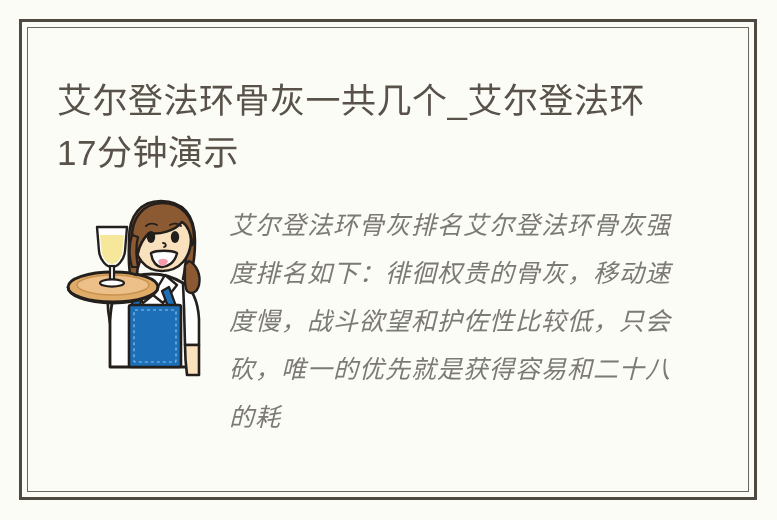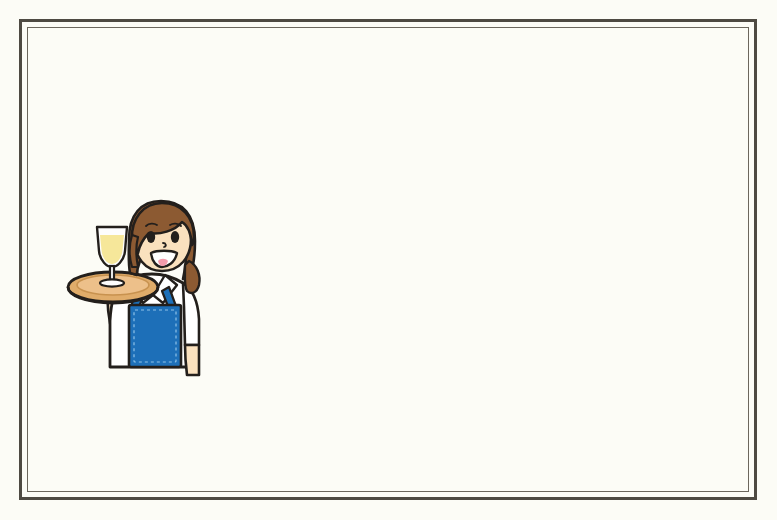--- a/index.html
+++ b/index.html
@@ -96,20 +96,21 @@
   }
 </style>
 </head>
 <body>
 
 <div id="page">
 
   <div class="frame-outer"></div>
   <div class="frame-inner"></div>
 
+  <h1 class="title">艾尔登法环骨灰一共几个_艾尔登法环17分钟演示</h1>
 
   <div class="content">
 
     <div class="illus">
       <svg viewBox="0 0 148 200" width="148" height="200" xmlns="http://www.w3.org/2000/svg">
 
         <path d="M45 86 C42 96 42 112 45 128 C47 142 50 152 52 158
                  C54 164 61 166 64 160 C67 152 65 136 63 122
                  C61 108 60 96 60 88 Z" fill="#fae1be" stroke="#231f1c" stroke-width="2.6" stroke-linejoin="round"></path>
 
@@ -169,15 +170,16 @@
 
         <path d="M98 48 C101 48 102 51 99 52" fill="none" stroke="#231f1c" stroke-width="1.8" stroke-linecap="round"></path>
 
         <path d="M86 58 C92 55 106 55 112 58 C110 68 102 72 97 72
                  C92 72 87 67 86 58 Z" fill="#ffffff" stroke="#231f1c" stroke-width="2.4" stroke-linejoin="round"></path>
         <path d="M93 66 C95 63 101 63 103 66 C102 70 99 71 97.5 71
                  C96 71 94 70 93 66 Z" fill="#f59bab" stroke="none"></path>
       </svg>
     </div>
 
+    <div class="bodytext">艾尔登法环骨灰排名艾尔登法环骨灰强度排名如下：徘徊权贵的骨灰，移动速度慢，战斗欲望和护佐性比较低，只会砍，唯一的优先就是获得容易和二十八的耗</div>
 
   </div>
 </div>
 
 </body></html>

